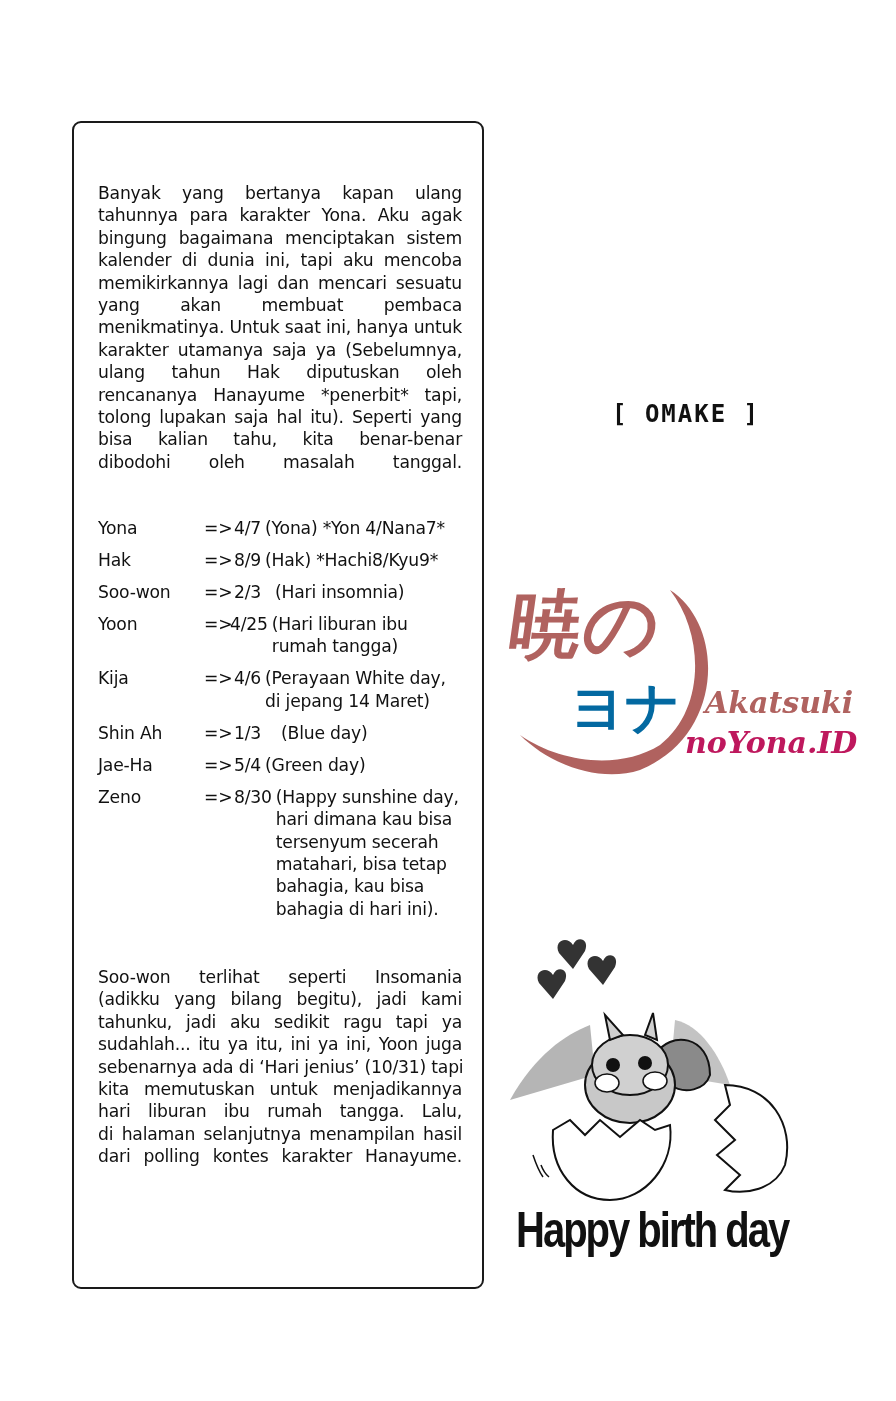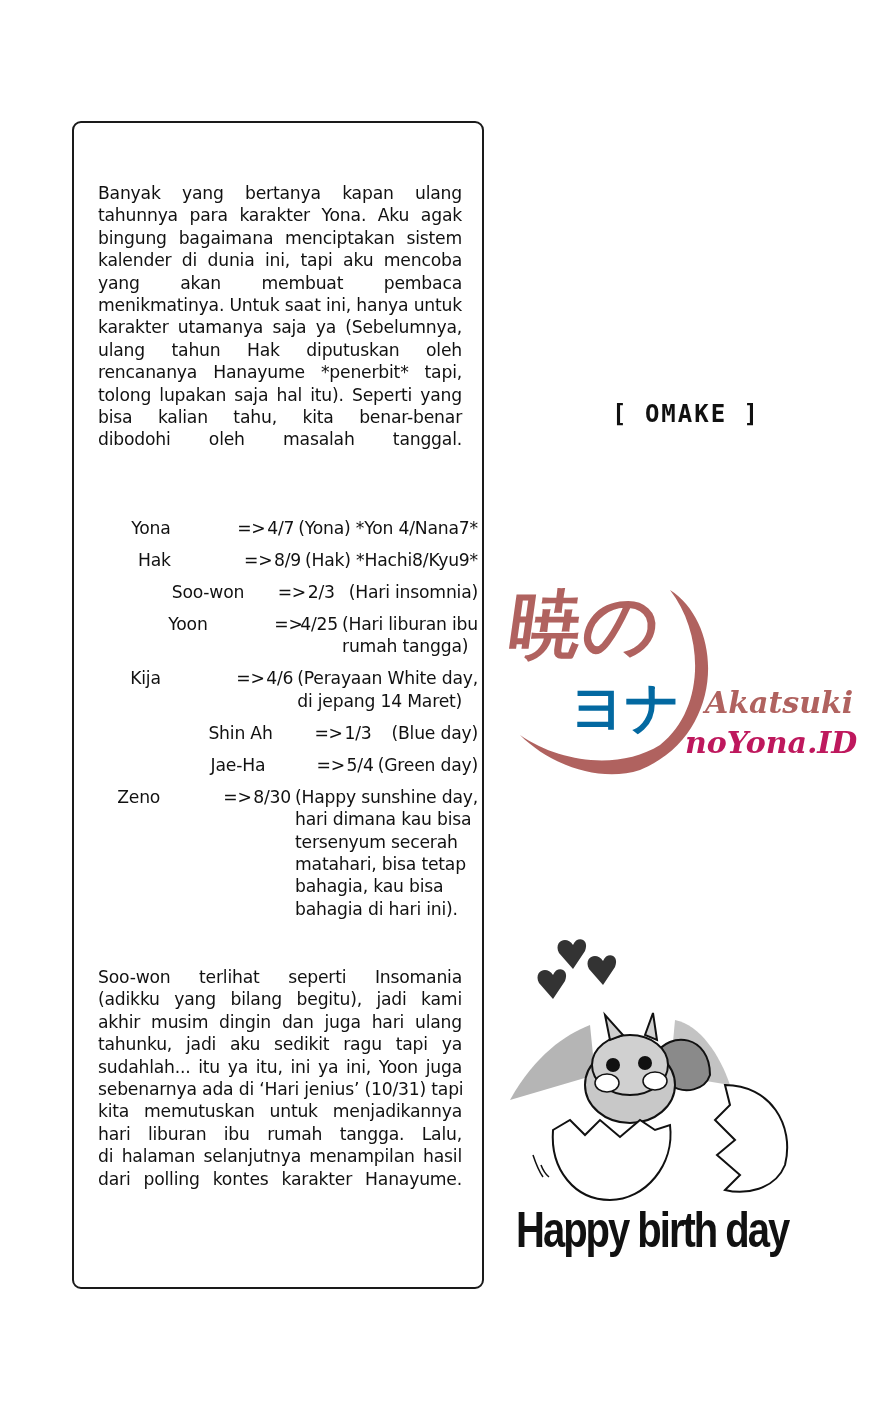--- a/index.html
+++ b/index.html
@@ -11,21 +11,21 @@
   }
   .text-block {
     position: absolute; left: 98px; width: 364px;
     font-size: 17.2px; line-height: 22.4px; text-align: justify;
     text-align-last: justify; letter-spacing: -0.2px;
   }
   .intro { top: 182px; }
   .outro { top: 966px; }
   .intro .line, .outro .line { display: block; text-align: justify; text-align-last: justify; white-space: nowrap; }
   .bdays { position: absolute; left: 98px; top: 517px; width: 380px; font-size: 17.2px; line-height: 22.4px; letter-spacing: -0.2px; }
-  .bday-row { display: flex; margin-bottom: 9.6px; justify-content: flex-end; }
+  .bday-row { display: flex; margin-bottom: 9.6px; }
   .bday-name { width: 106px; flex: none; }
   .bday-arrow { flex: none; width: 24px; }
   .bday-date { flex: none; }
   .bday-desc { white-space: pre-line; }
   .omake {
     position: absolute; left: 612px; top: 400px; font-size: 24px; font-weight: bold;
     letter-spacing: 2px; font-family: "DejaVu Sans Mono", monospace; color: #111;
   }
   .logo { position: absolute; left: 510px; top: 585px; width: 360px; height: 200px; }
   .logo .kanji {
@@ -54,20 +54,21 @@
 </head>
 <body>
 
 <div class="panel"></div>
 
 <div class="text-block intro" id="intro">
     <span class="line">Banyak yang bertanya kapan ulang</span>
     <span class="line">tahunnya para karakter Yona. Aku agak</span>
     <span class="line">bingung bagaimana menciptakan sistem</span>
     <span class="line">kalender di dunia ini, tapi aku mencoba</span>
+    <span class="line">memikirkannya lagi dan mencari sesuatu</span>
     <span class="line">yang akan membuat pembaca</span>
     <span class="line">menikmatinya. Untuk saat ini, hanya untuk</span>
     <span class="line">karakter utamanya saja ya (Sebelumnya,</span>
     <span class="line">ulang tahun Hak diputuskan oleh</span>
     <span class="line">rencananya Hanayume *penerbit* tapi,</span>
     <span class="line">tolong lupakan saja hal itu). Seperti yang</span>
     <span class="line">bisa kalian tahu, kita benar-benar</span>
     <span class="line">dibodohi oleh masalah tanggal.</span>
   </div>
 
@@ -125,21 +126,20 @@
 tersenyum secerah
 matahari, bisa tetap
 bahagia, kau bisa
 bahagia di hari ini).</span>
     </div>
   </div>
 
 <div class="text-block outro" id="outro">
     <span class="line">Soo-won terlihat seperti Insomania</span>
     <span class="line">(adikku yang bilang begitu), jadi kami</span>
-    <span class="line">akhir musim dingin dan juga hari ulang</span>
     <span class="line">tahunku, jadi aku sedikit ragu tapi ya</span>
     <span class="line">sudahlah... itu ya itu, ini ya ini, Yoon juga</span>
     <span class="line">sebenarnya ada di ‘Hari jenius’ (10/31) tapi</span>
     <span class="line">kita memutuskan untuk menjadikannya</span>
     <span class="line">hari liburan ibu rumah tangga. Lalu,</span>
     <span class="line">di halaman selanjutnya menampilan hasil</span>
     <span class="line">dari polling kontes karakter Hanayume.</span>
   </div>
 
 <div class="omake">[ OMAKE ]</div>

